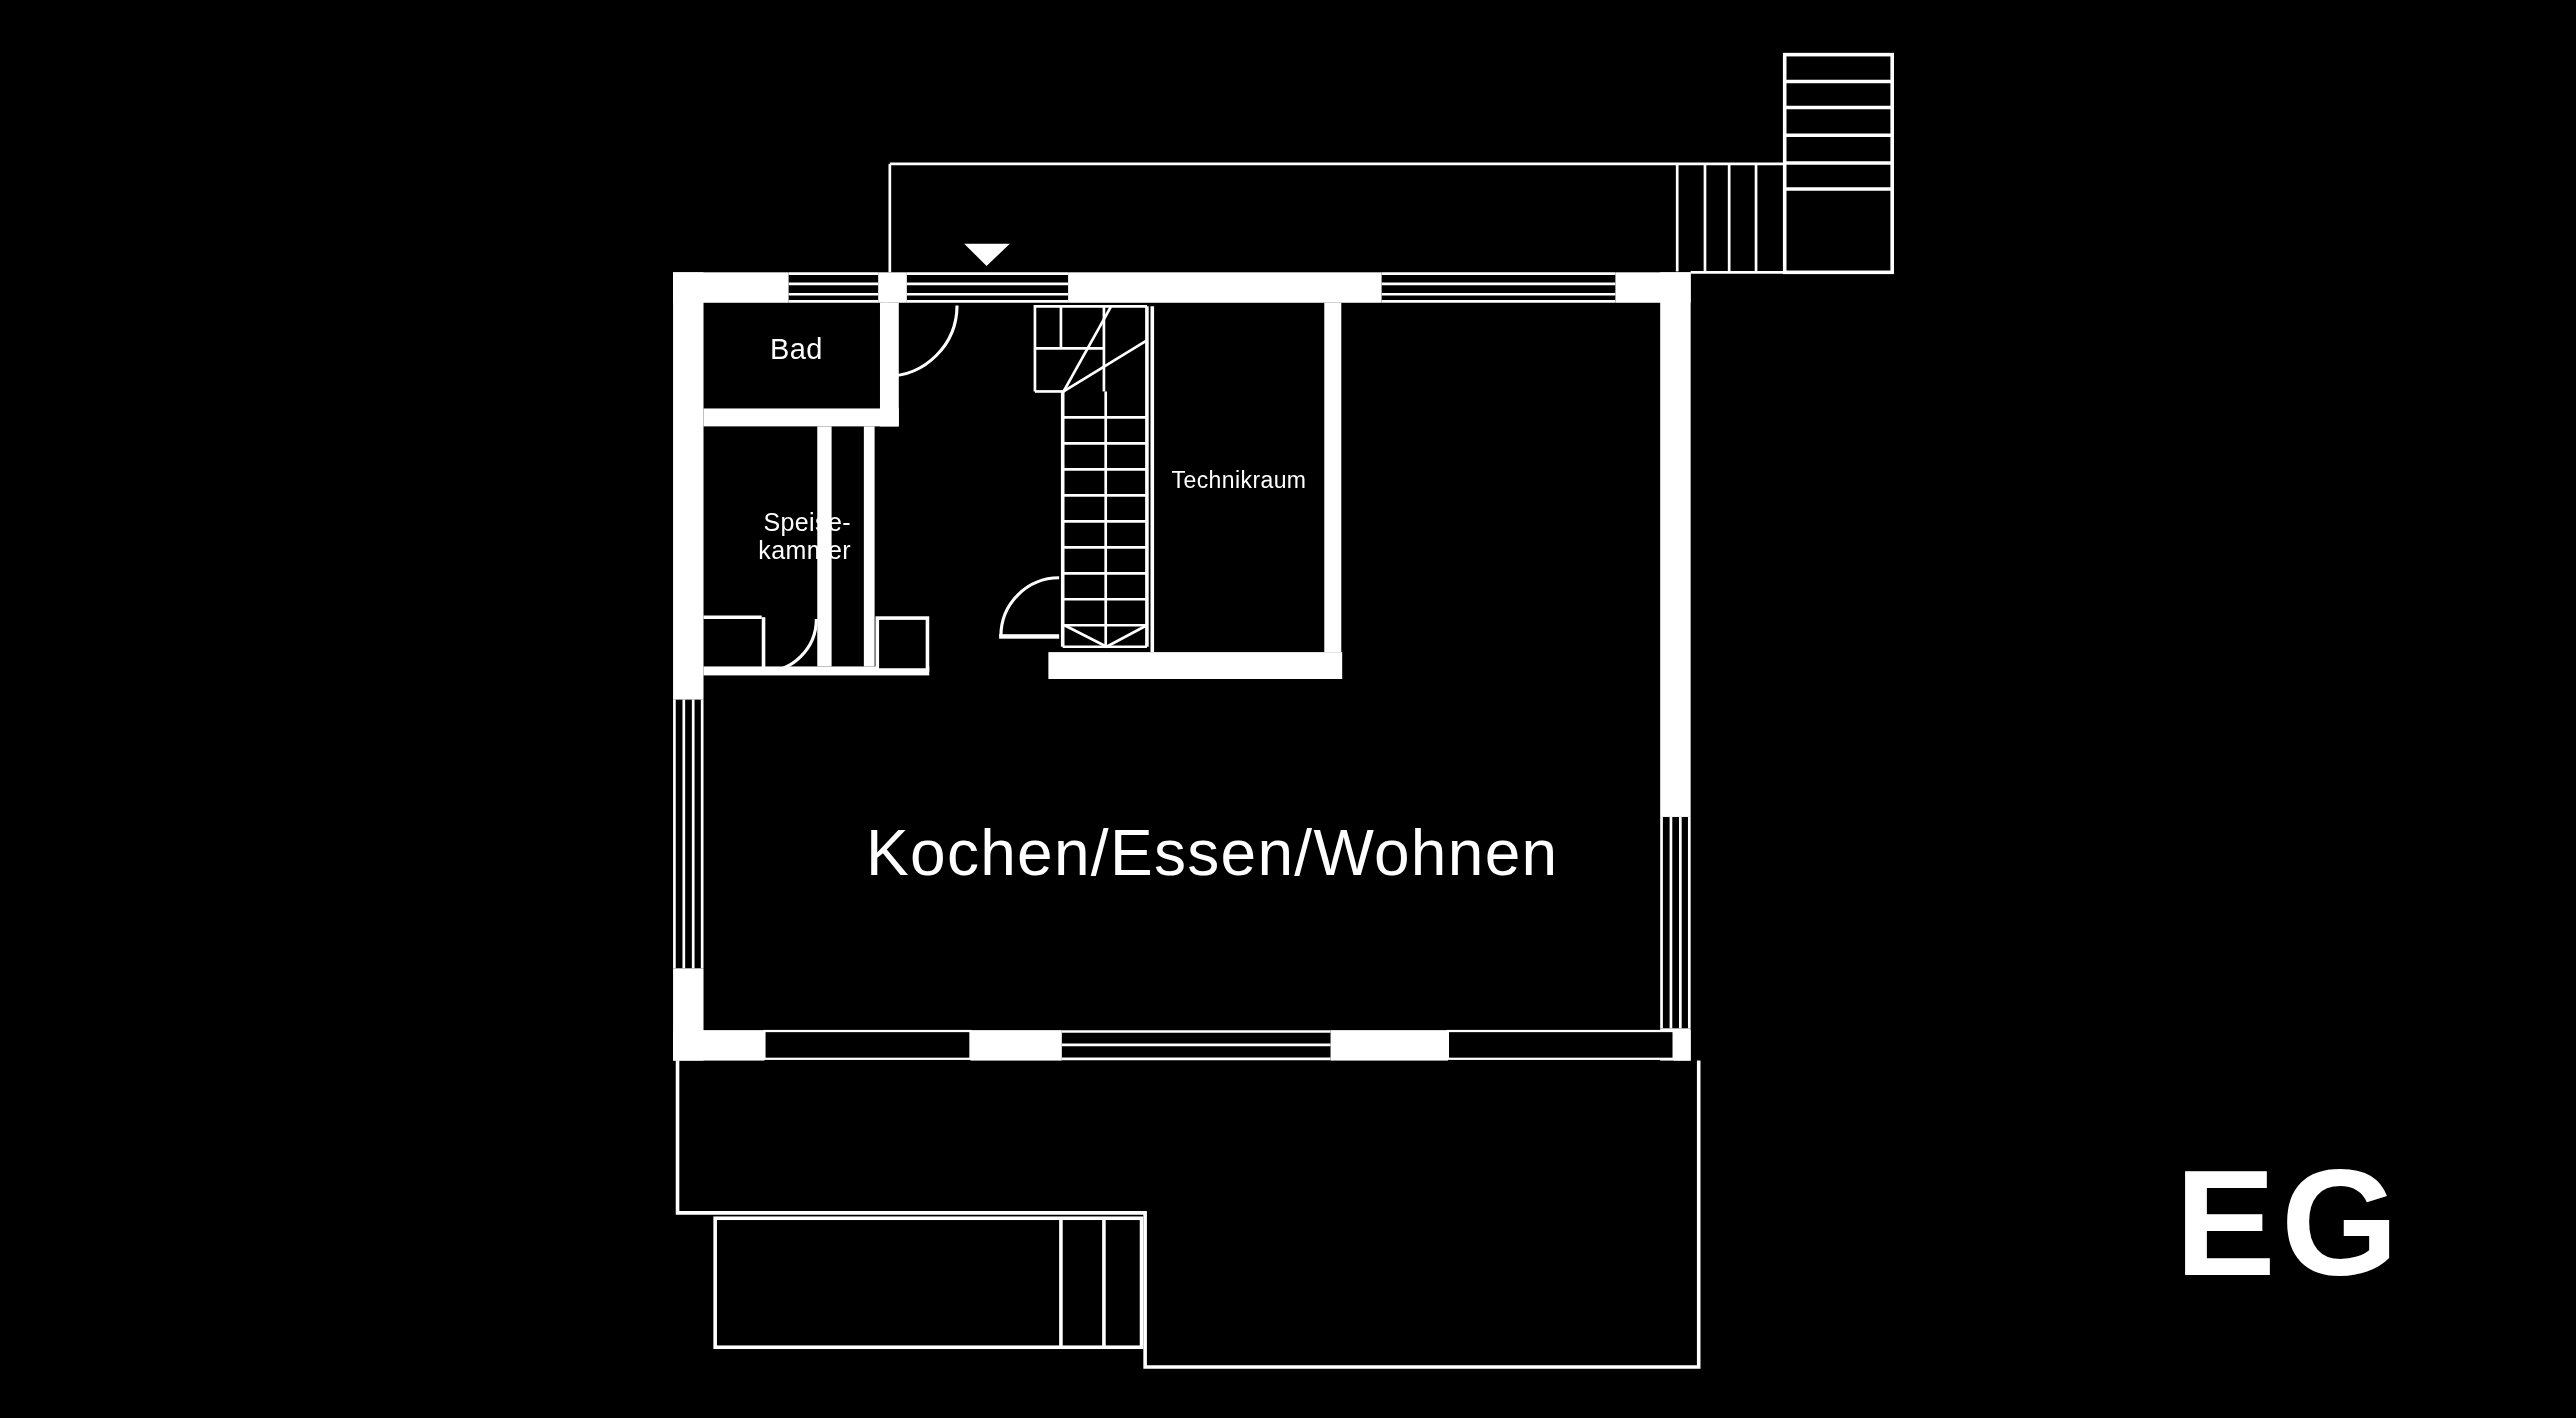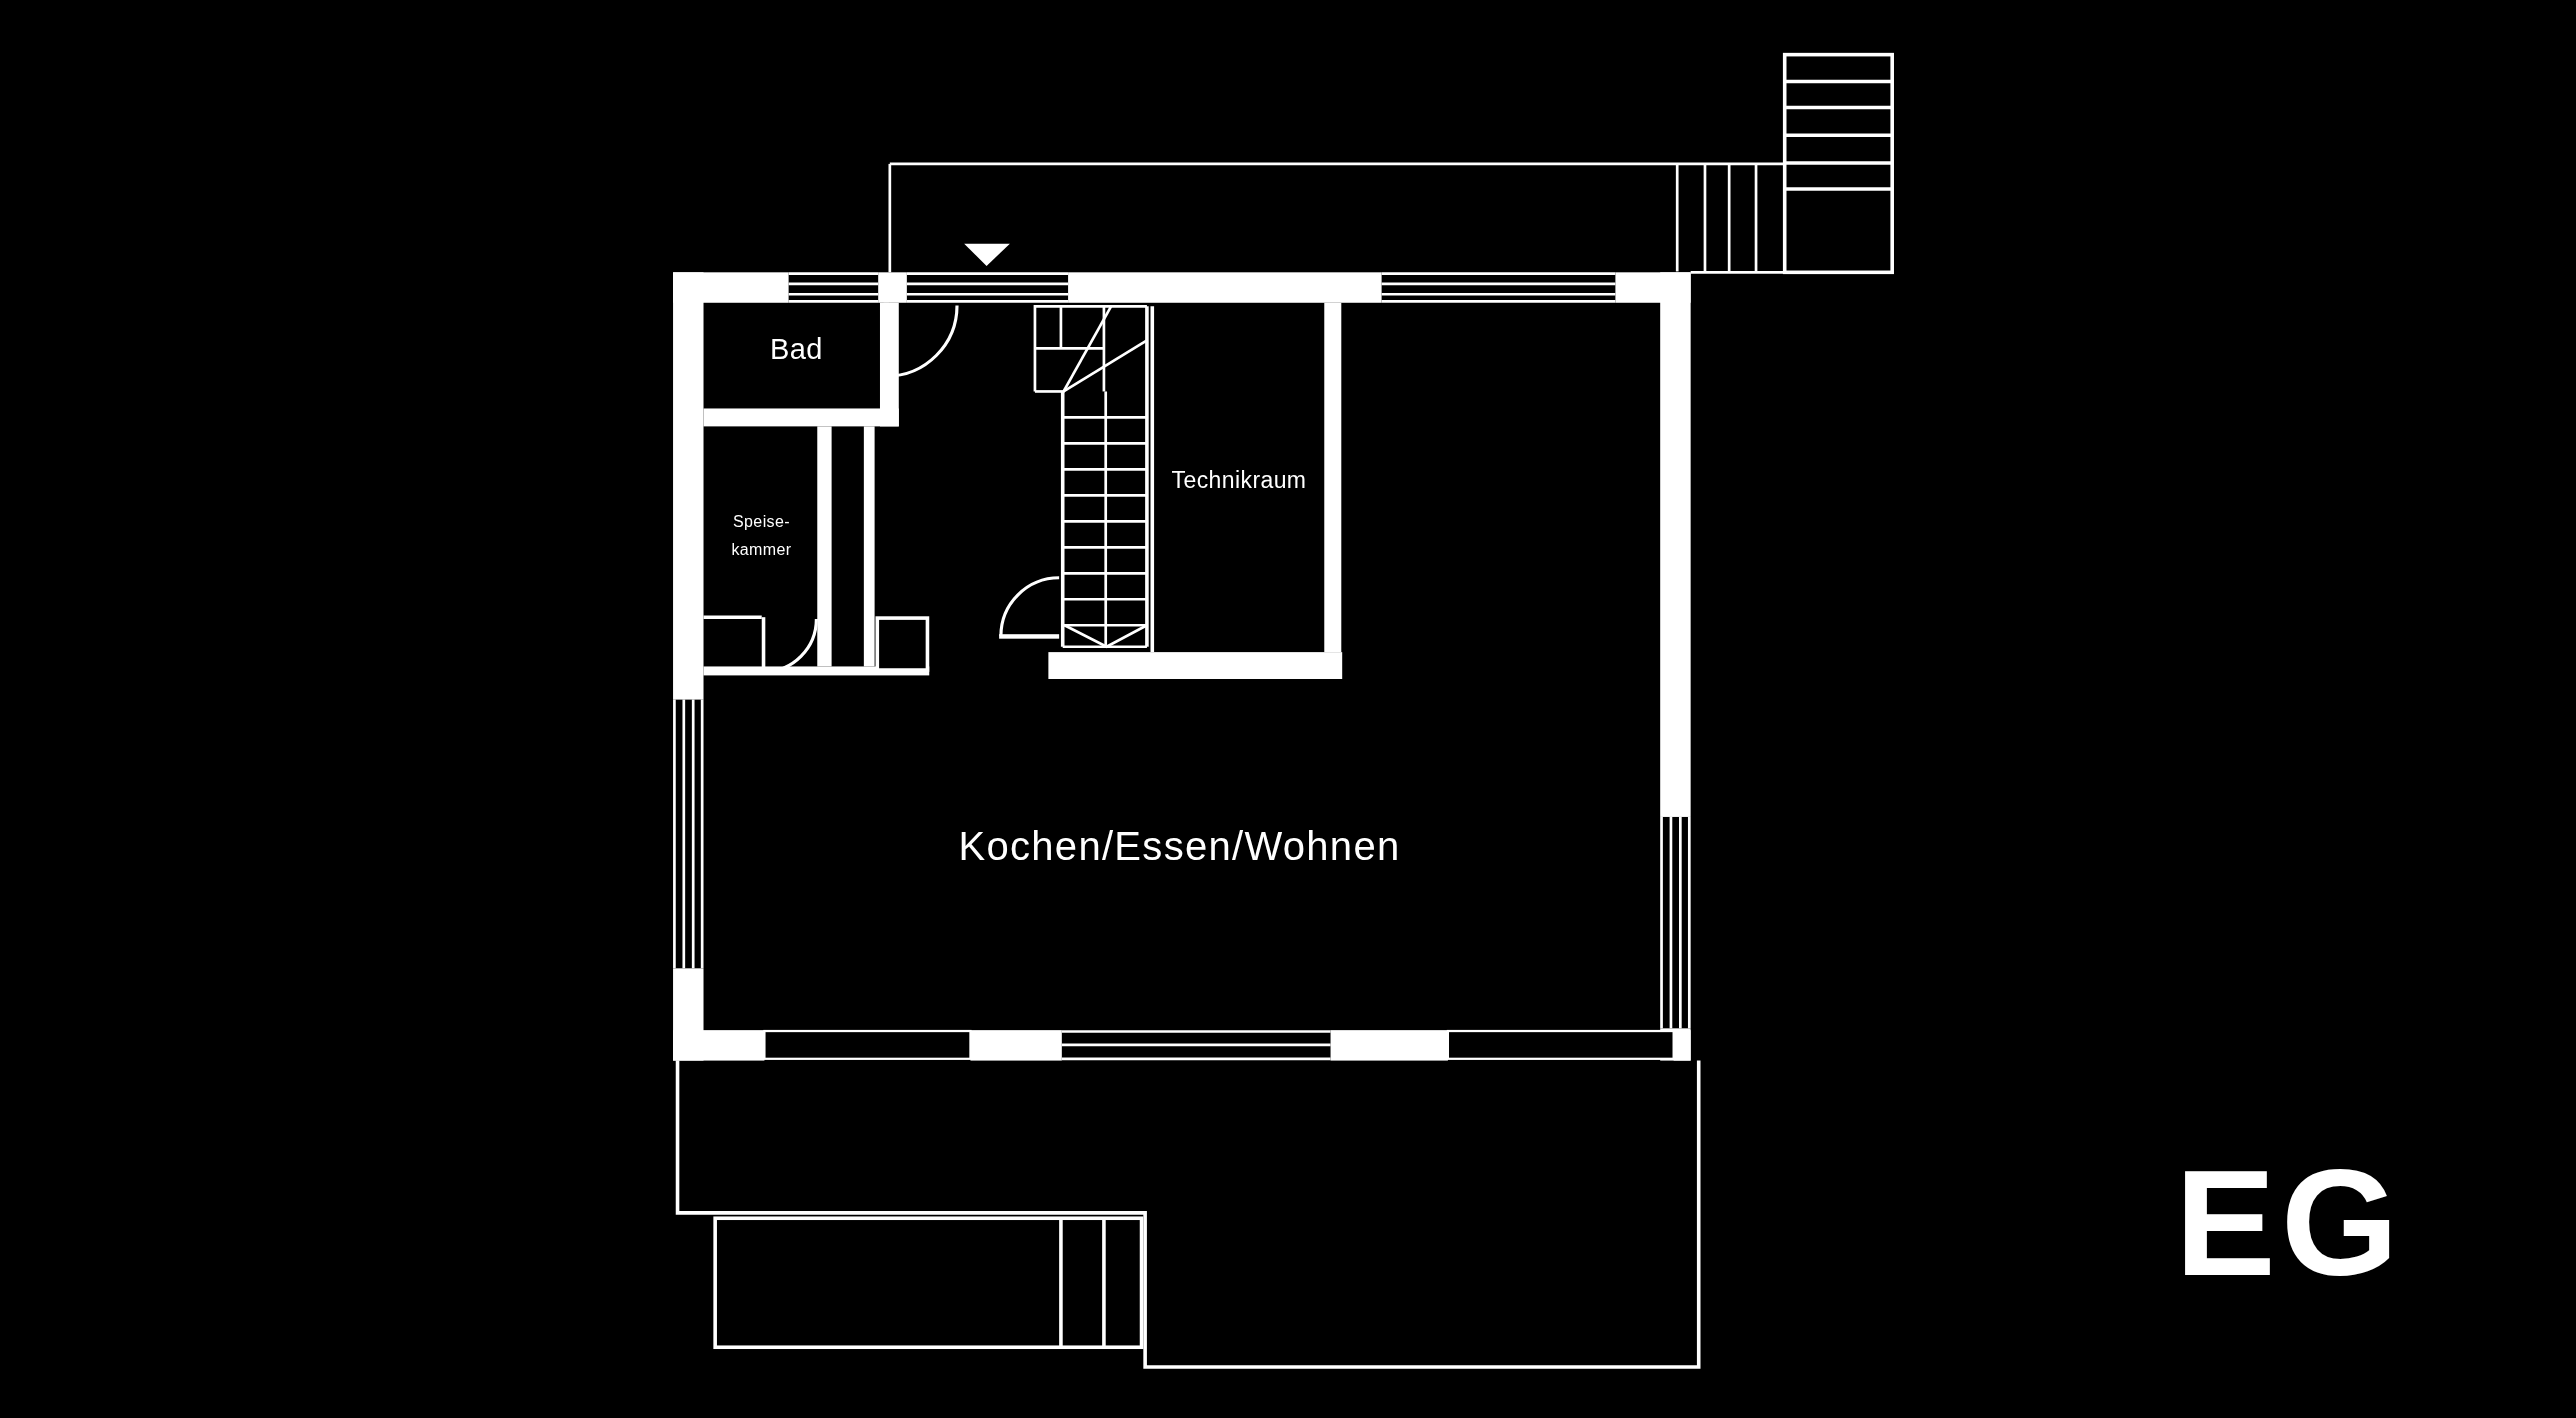--- a/index.html
+++ b/index.html
@@ -16,24 +16,24 @@
   }
   .plan svg{position:absolute;left:0;top:0;}
   .room-label{
     position:absolute;
     color:var(--line);
     text-align:center;
     letter-spacing:0.4px;
     white-space:nowrap;
   }
   .label-bad{left:707px;top:333px;width:179px;font-size:29px;}
-  .label-pantry{left:672px;top:508px;width:179px;font-size:16px;line-height:28px;}
+  .label-pantry{left:672px;top:508px;width:179px;font-size:25px;line-height:28px;text-align:right;}
   .label-pantry span{display:block;}
   .label-technik{left:1127px;top:467px;width:224px;font-size:23px;}
-  .label-living{left:866px;top:816px;width:627px;font-size:40px;letter-spacing:1.3px;margin-top:8px;}
+  .label-living{left:866px;top:816px;width:627px;font-size:64px;letter-spacing:1.3px;}
   .label-floor{
     position:absolute;
     left:2175px;top:1147px;width:296px;
     color:var(--line);
     font-size:151px;
     font-weight:700;
     letter-spacing:5.4px;
     text-align:left;
     line-height:1;
   }

